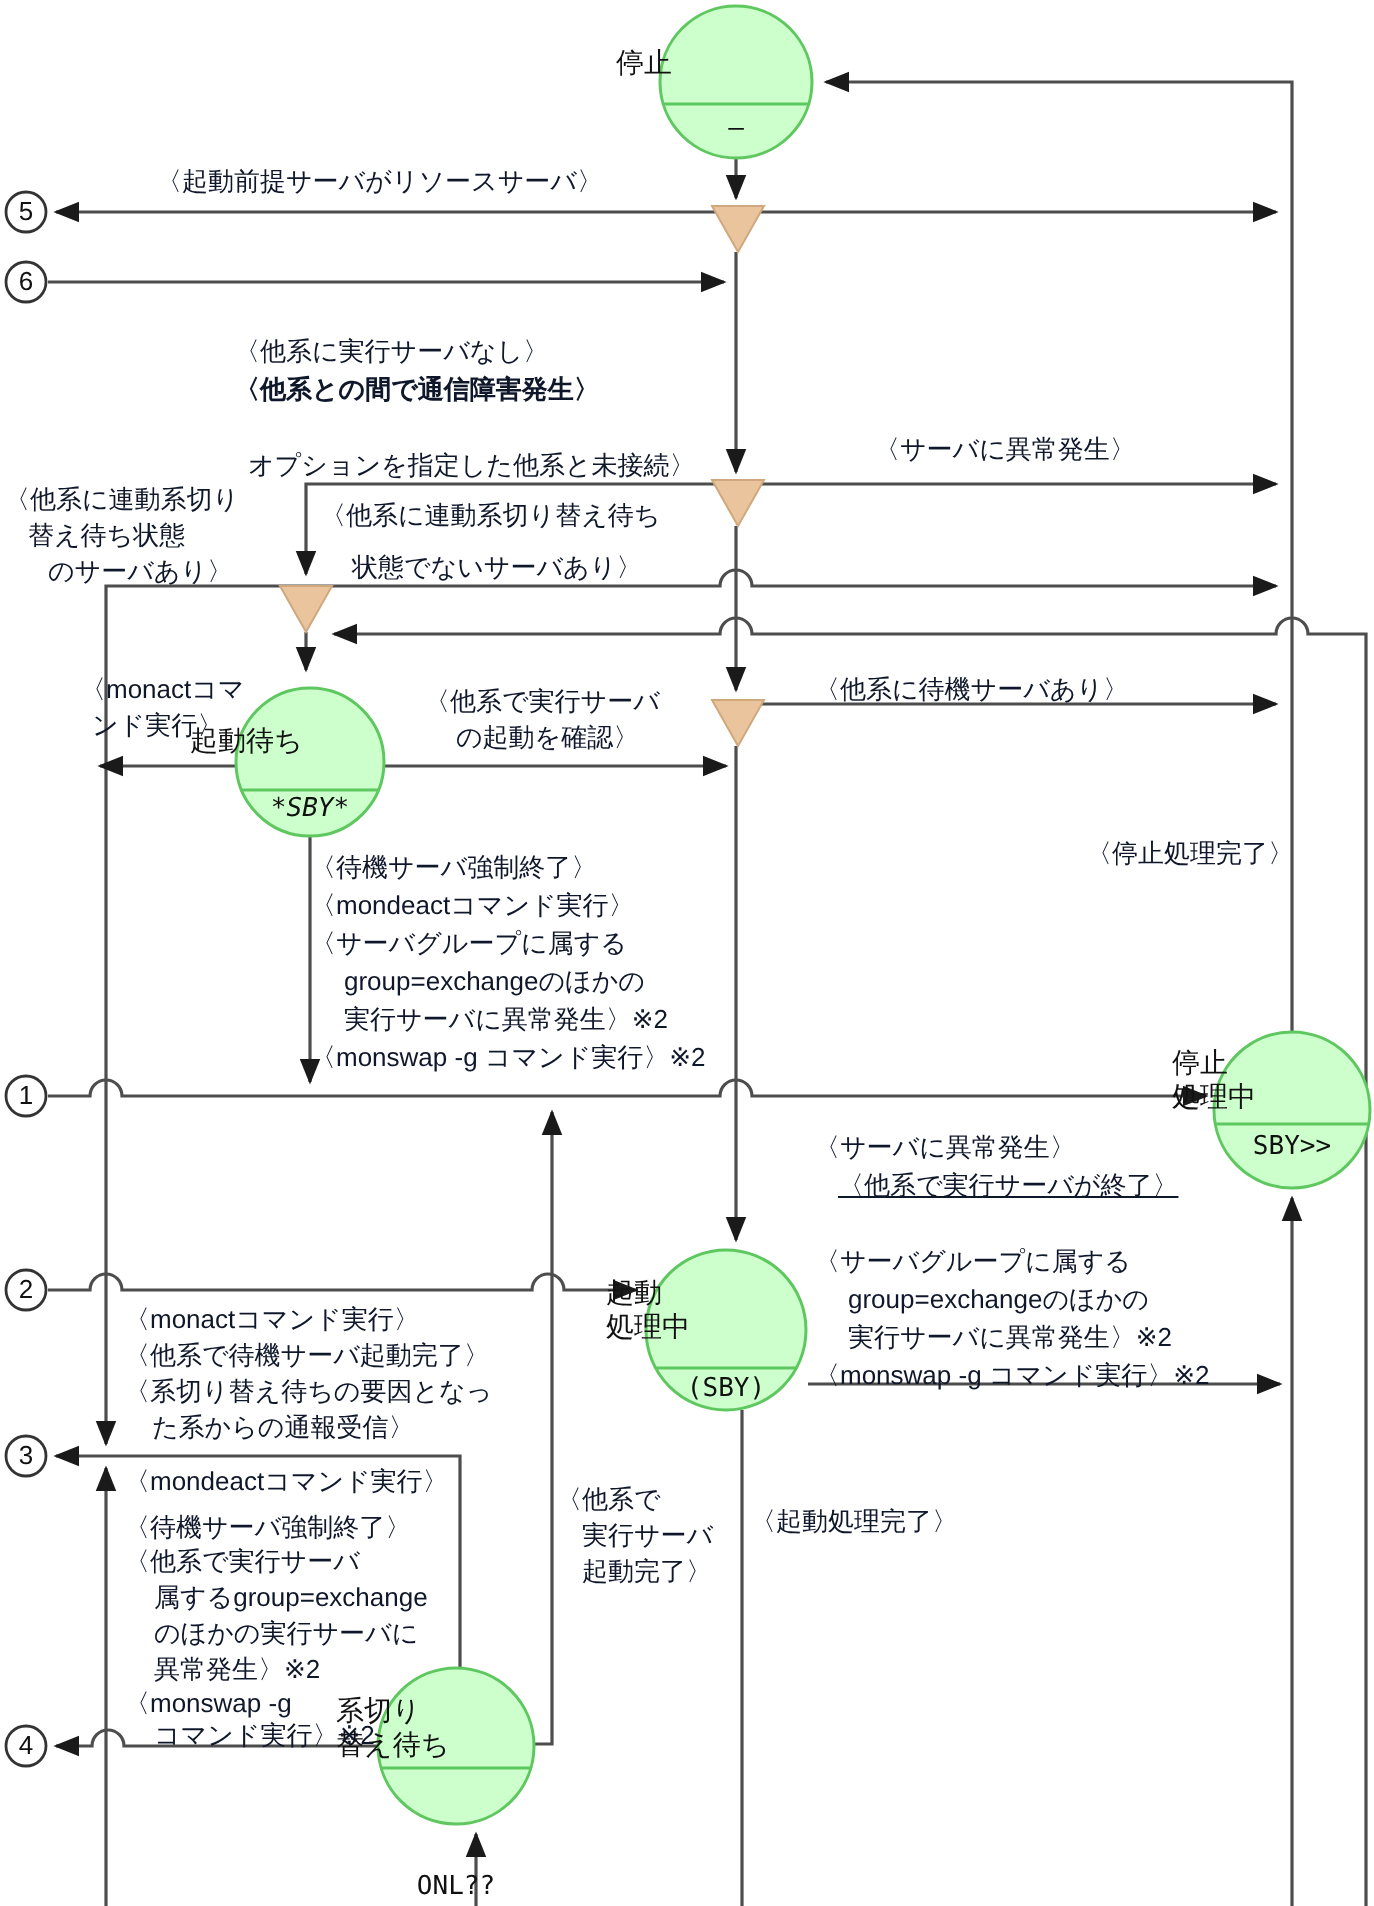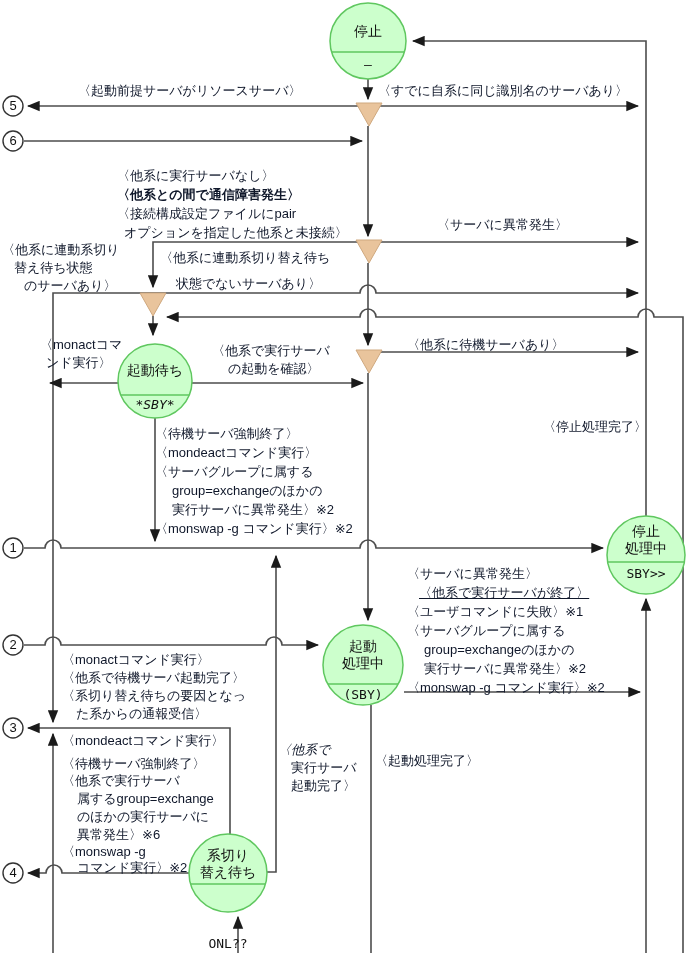--- a/index.html
+++ b/index.html
@@ -6,21 +6,21 @@
   #stage{
     position:relative;width:687px;height:953px;background:#ffffff;overflow:hidden;
     font-family:"Liberation Sans","DejaVu Sans",sans-serif;color:#1a1a1a;
   }
   #stage svg{position:absolute;left:0;top:0;}
   .lbl{
     position:absolute;font-size:13px;line-height:16px;white-space:nowrap;
     color:#0f172a;letter-spacing:0px;
   }
   .state-name{
-    position:absolute;width:120px;text-align:center;font-size:14px;line-height:17px;
+    position:absolute;width:120px;font-size:14px;line-height:17px;
     white-space:nowrap;color:#111;
   }
   .state-code{
     position:absolute;width:120px;text-align:center;font-size:13px;line-height:16px;
     font-family:"DejaVu Sans Mono","Liberation Mono",monospace;color:#111;white-space:nowrap;
   }
   .conn-num{
     position:absolute;width:22px;text-align:center;font-size:13px;line-height:16px;color:#111;
   }
 </style>
@@ -135,25 +135,23 @@
 
   <div class="state-name" style="left:303px;top:638px;">起動</div>
   <div class="state-name" style="left:303px;top:655px;">処理中</div>
   <div class="state-code" style="left:303px;top:687px;">(SBY)</div>
 
   <div class="state-name" style="left:168px;top:847px;">系切り</div>
   <div class="state-name" style="left:168px;top:864px;">替え待ち</div>
   <div class="state-code" style="left:168px;top:936px;">ONL??</div>
 
   <div class="lbl" style="left:78px;top:83px;">〈起動前提サーバがリソースサーバ〉</div>
-  <div class="lbl" style="left:378px;top:83px;">〈すでに自系に同じ識別名のサーバあり〉</div>
 
   <div class="lbl" style="left:117px;top:168px;">〈他系に実行サーバなし〉</div>
   <div class="lbl" style="left:117px;top:187px;font-weight:bold;">〈他系との間で通信障害発生〉</div>
-  <div class="lbl" style="left:117px;top:206px;">〈接続構成設定ファイルにpair</div>
   <div class="lbl" style="left:124px;top:225px;">オプションを指定した他系と未接続〉</div>
 
   <div class="lbl" style="left:437px;top:217px;">〈サーバに異常発生〉</div>
 
   <div class="lbl" style="left:160px;top:250px;">〈他系に連動系切り替え待ち</div>
   <div class="lbl" style="left:176px;top:276px;">状態でないサーバあり〉</div>
 
   <div class="lbl" style="left:2px;top:242px;">〈他系に連動系切り</div>
   <div class="lbl" style="left:14px;top:260px;">替え待ち状態</div>
   <div class="lbl" style="left:24px;top:278px;text-align:right;">のサーバあり〉</div>
@@ -170,39 +168,38 @@
 
   <div class="lbl" style="left:155px;top:426px;">〈待機サーバ強制終了〉</div>
   <div class="lbl" style="left:155px;top:445px;">〈mondeactコマンド実行〉</div>
   <div class="lbl" style="left:155px;top:464px;">〈サーバグループに属する</div>
   <div class="lbl" style="left:172px;top:483px;">group=exchangeのほかの</div>
   <div class="lbl" style="left:172px;top:502px;">実行サーバに異常発生〉※2</div>
   <div class="lbl" style="left:155px;top:521px;">〈monswap -g コマンド実行〉※2</div>
 
   <div class="lbl" style="left:407px;top:566px;">〈サーバに異常発生〉</div>
   <div class="lbl" style="left:419px;top:585px;text-decoration:underline;">〈他系で実行サーバが終了〉</div>
-  <div class="lbl" style="left:407px;top:604px;">〈ユーザコマンドに失敗〉※1</div>
   <div class="lbl" style="left:407px;top:623px;">〈サーバグループに属する</div>
   <div class="lbl" style="left:424px;top:642px;">group=exchangeのほかの</div>
   <div class="lbl" style="left:424px;top:661px;">実行サーバに異常発生〉※2</div>
   <div class="lbl" style="left:407px;top:680px;">〈monswap -g コマンド実行〉※2</div>
 
   <div class="lbl" style="left:62px;top:652px;">〈monactコマンド実行〉</div>
   <div class="lbl" style="left:62px;top:670px;">〈他系で待機サーバ起動完了〉</div>
   <div class="lbl" style="left:62px;top:688px;">〈系切り替え待ちの要因となっ</div>
   <div class="lbl" style="left:76px;top:706px;">た系からの通報受信〉</div>
 
   <div class="lbl" style="left:62px;top:733px;">〈mondeactコマンド実行〉</div>
   <div class="lbl" style="left:62px;top:756px;">〈待機サーバ強制終了〉</div>
   <div class="lbl" style="left:62px;top:773px;">〈他系で実行サーバ</div>
   <div class="lbl" style="left:77px;top:791px;">属するgroup=exchange</div>
   <div class="lbl" style="left:77px;top:809px;">のほかの実行サーバに</div>
-  <div class="lbl" style="left:77px;top:827px;">異常発生〉※6</div>
+  <div class="lbl" style="left:77px;top:827px;">異常発生〉※2</div>
   <div class="lbl" style="left:62px;top:844px;">〈monswap -g</div>
   <div class="lbl" style="left:77px;top:860px;">コマンド実行〉※2</div>
 
-  <div class="lbl" style="left:278px;top:742px;font-style:italic;">〈他系で</div>
+  <div class="lbl" style="left:278px;top:742px;">〈他系で</div>
   <div class="lbl" style="left:291px;top:760px;">実行サーバ</div>
   <div class="lbl" style="left:291px;top:778px;">起動完了〉</div>
 
   <div class="lbl" style="left:375px;top:753px;">〈起動処理完了〉</div>
 
 </div>
 
 </body></html>

